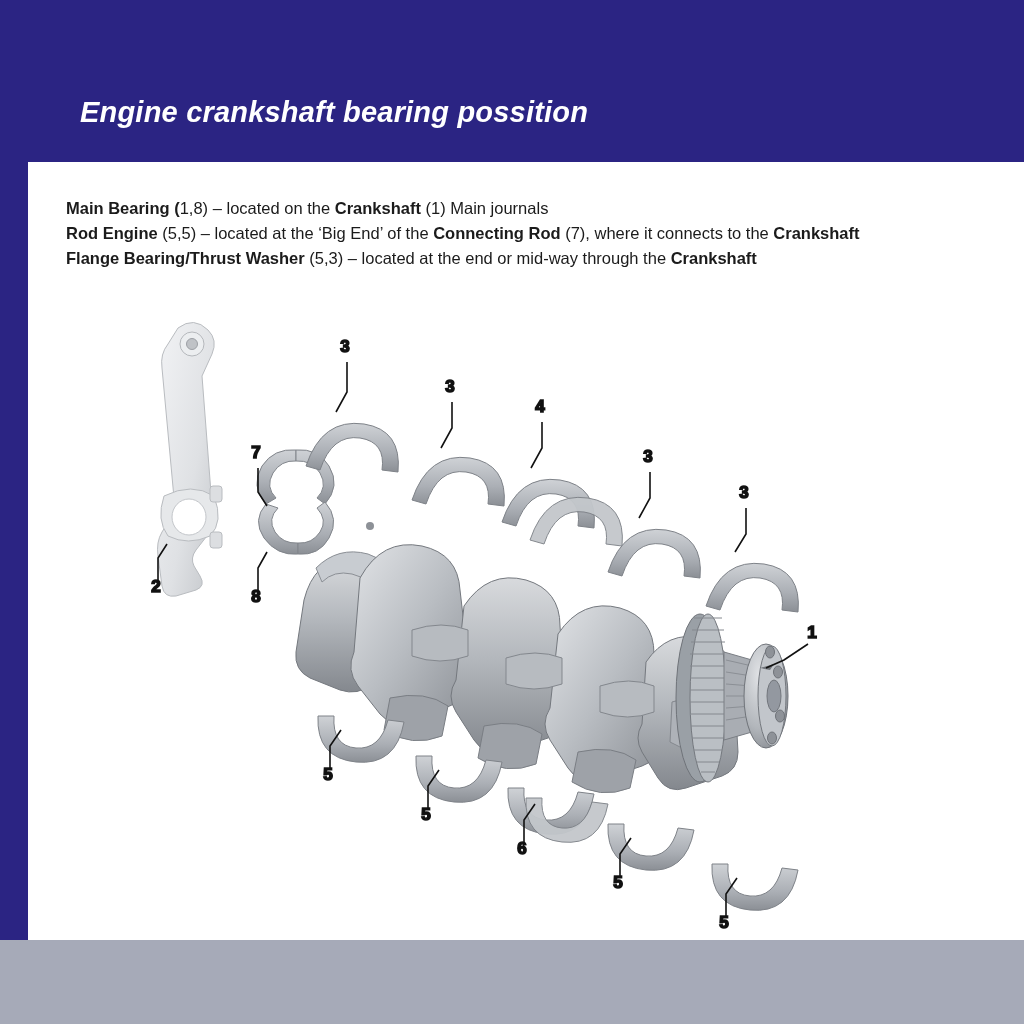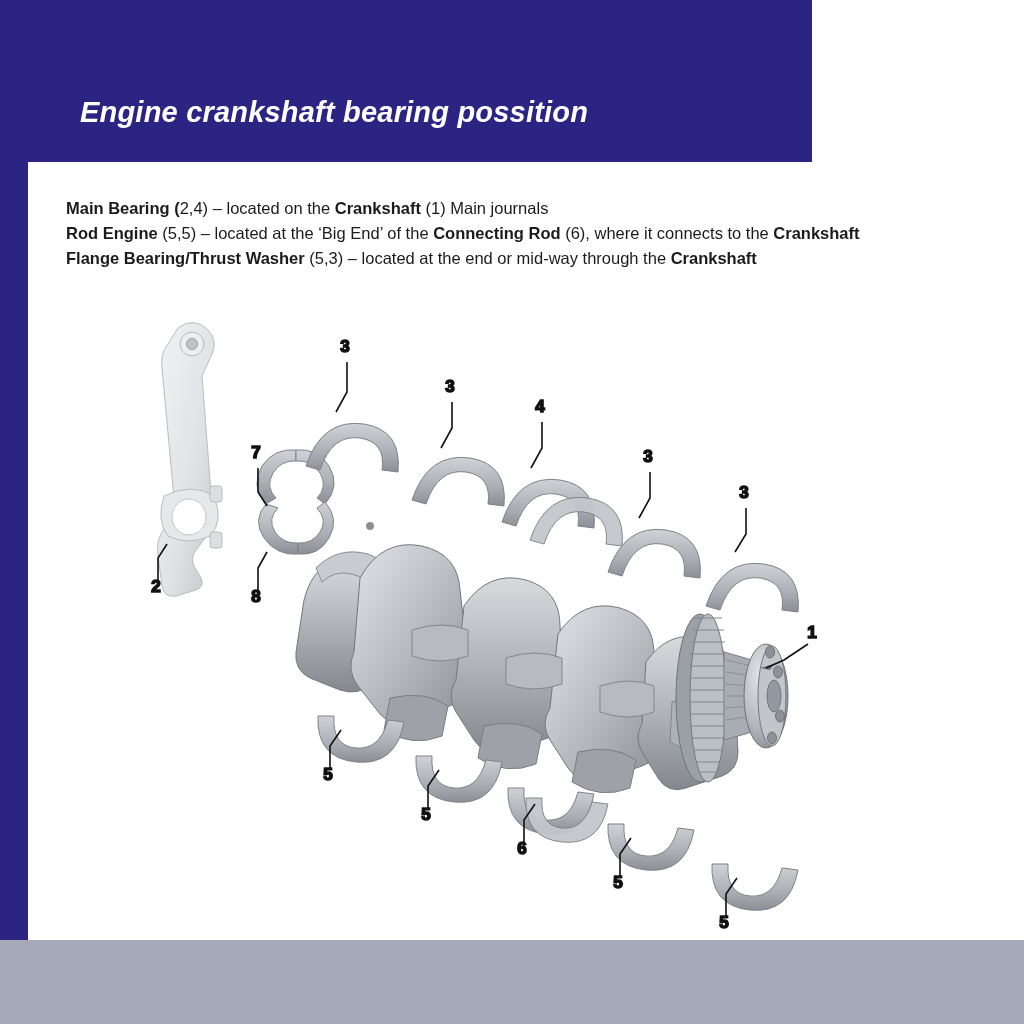--- a/index.html
+++ b/index.html
@@ -22,21 +22,21 @@
   
   .left-band {
     position: absolute;
     left: 0; top: 0;
     width: 28px; height: 1024px;
     background: #2b2483;
   }
   .header {
     position: absolute;
     left: 0; top: 0;
-    width: 812px; height: 162px;
+    width: 1024px; height: 162px;
     background: #2b2483;
   }
   .header-title {
     position: absolute;
     left: 80px;
     top: 96px;
     font-size: 29px;
     font-style: italic;
     font-weight: bold;
     color: #ffffff;
@@ -80,22 +80,22 @@
 
 <div class="slide">
 
   <div class="left-band"></div>
 
   <div class="header">
     <div class="header-title">Engine crankshaft bearing possition</div>
   </div>
 
   <div class="body-text">
-    <div class="line"><b>Main Bearing (</b><span>2,4) – located on the </span><b>Crankshaft</b><span> (1) Main journals</span></div>
-    <div class="line"><b>Rod Engine</b><span> (5,5) – located at the ‘Big End’ of the </span><b>Connecting Rod</b><span> (6), where it connects to the </span><b>Crankshaft</b></div>
+    <div class="line"><b>Main Bearing (</b><span>1,8) – located on the </span><b>Crankshaft</b><span> (1) Main journals</span></div>
+    <div class="line"><b>Rod Engine</b><span> (5,5) – located at the ‘Big End’ of the </span><b>Connecting Rod</b><span> (7), where it connects to the </span><b>Crankshaft</b></div>
     <div class="line"><b>Flange Bearing/Thrust Washer</b><span> (5,3) – located at the end or mid-way through the </span><b>Crankshaft</b></div>
   </div>
 
   <div class="figure">
     <svg width="920" height="640" viewBox="0 0 920 640">
       <defs>
         <linearGradient id="gMetal" x1="0" y1="0" x2="0" y2="1">
           <stop offset="0%" stop-color="#d8dadd"></stop>
           <stop offset="45%" stop-color="#b4b8bd"></stop>
           <stop offset="100%" stop-color="#84888e"></stop>

